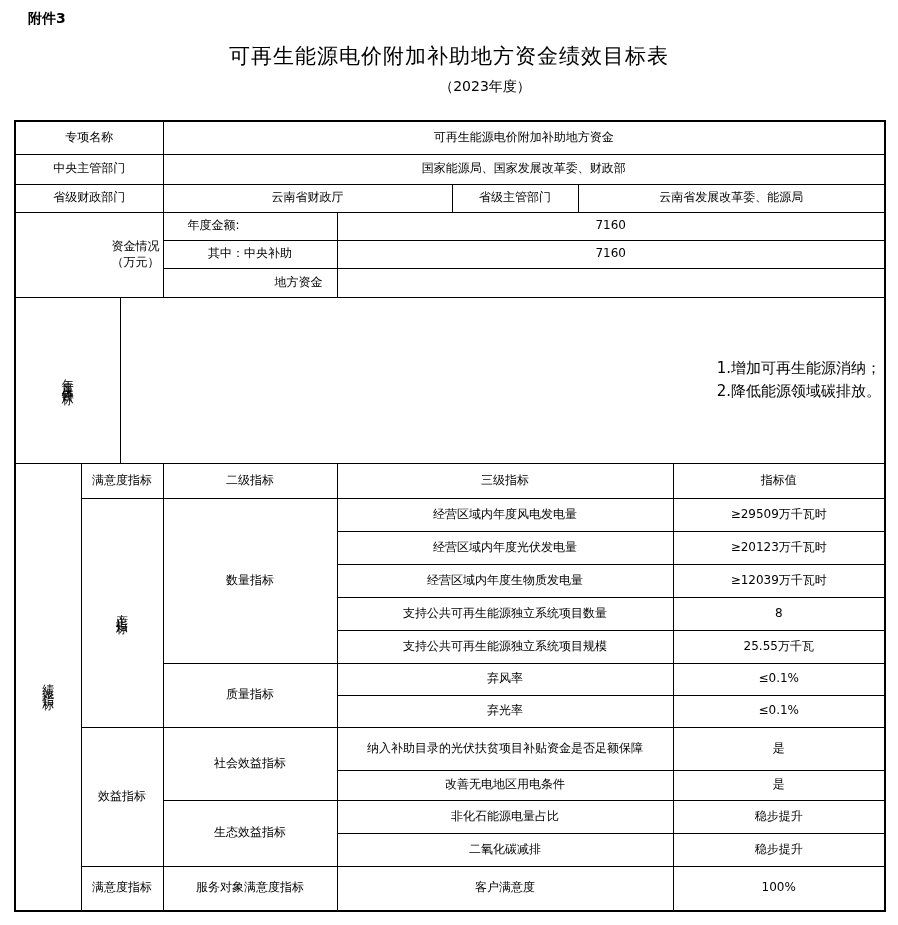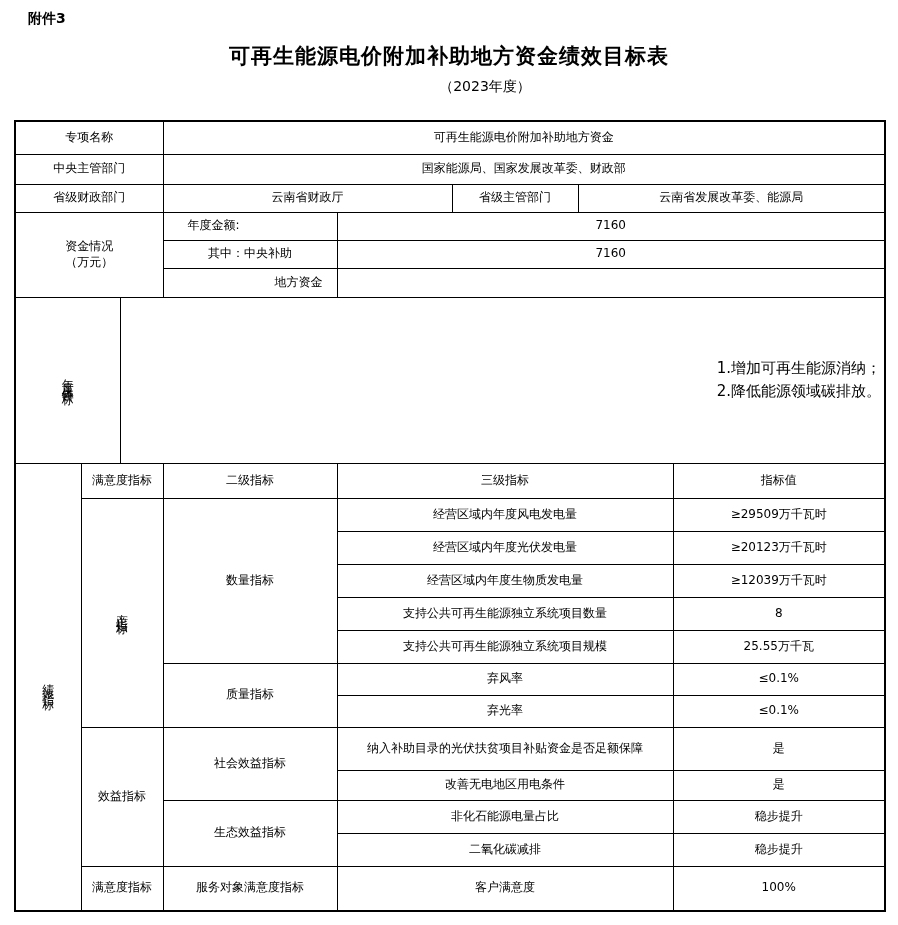--- a/index.html
+++ b/index.html
@@ -3,34 +3,34 @@
 <meta charset="utf-8">
 <style>
   html,body{margin:0;padding:0;background:#ffffff;}
   body{
     width:898px;height:925px;position:relative;
     font-family:"DejaVu Sans","Liberation Sans",sans-serif;
     color:#000;
   }
   .attachment{position:absolute;left:28px;top:10px;font-size:14px;font-weight:bold;}
   .doc-title{position:absolute;left:0;top:42px;width:898px;text-align:center;
-    font-size:21px;font-weight:bold;letter-spacing:1px;}
+    font-size:21px;font-weight:normal;letter-spacing:1px;}
   .doc-subtitle{position:absolute;left:0;top:78px;width:898px;text-align:center;font-size:14px;margin-left:36px;}
   table.perf{
     position:absolute;left:14px;top:120px;width:870px;
     border-collapse:collapse;table-layout:fixed;
     border:2px solid #000;
   }
   td{
     border:1px solid #000;
     text-align:center;vertical-align:middle;
     font-size:12px;line-height:1.3;
     padding:1px 3px;overflow:hidden;word-break:break-all;
   }
-  .pre{white-space:pre-line;}
+  .pre{white-space:pre-line;text-align:right;}
   .left{text-align:left;padding-left:24px;}
   .right{text-align:right;padding-right:14px;}
   .goal-content{text-align:right;padding-left:8px;line-height:1.55;font-size:15px;}
   .v-text{
     writing-mode:vertical-lr;text-orientation:upright;
     display:inline-block;letter-spacing:3px;line-height:1;
   }
   .v-wide{letter-spacing:5px;}
   
   .r33{height:33px}.r30{height:30px}.r28{height:28px}.r29{height:29px}

